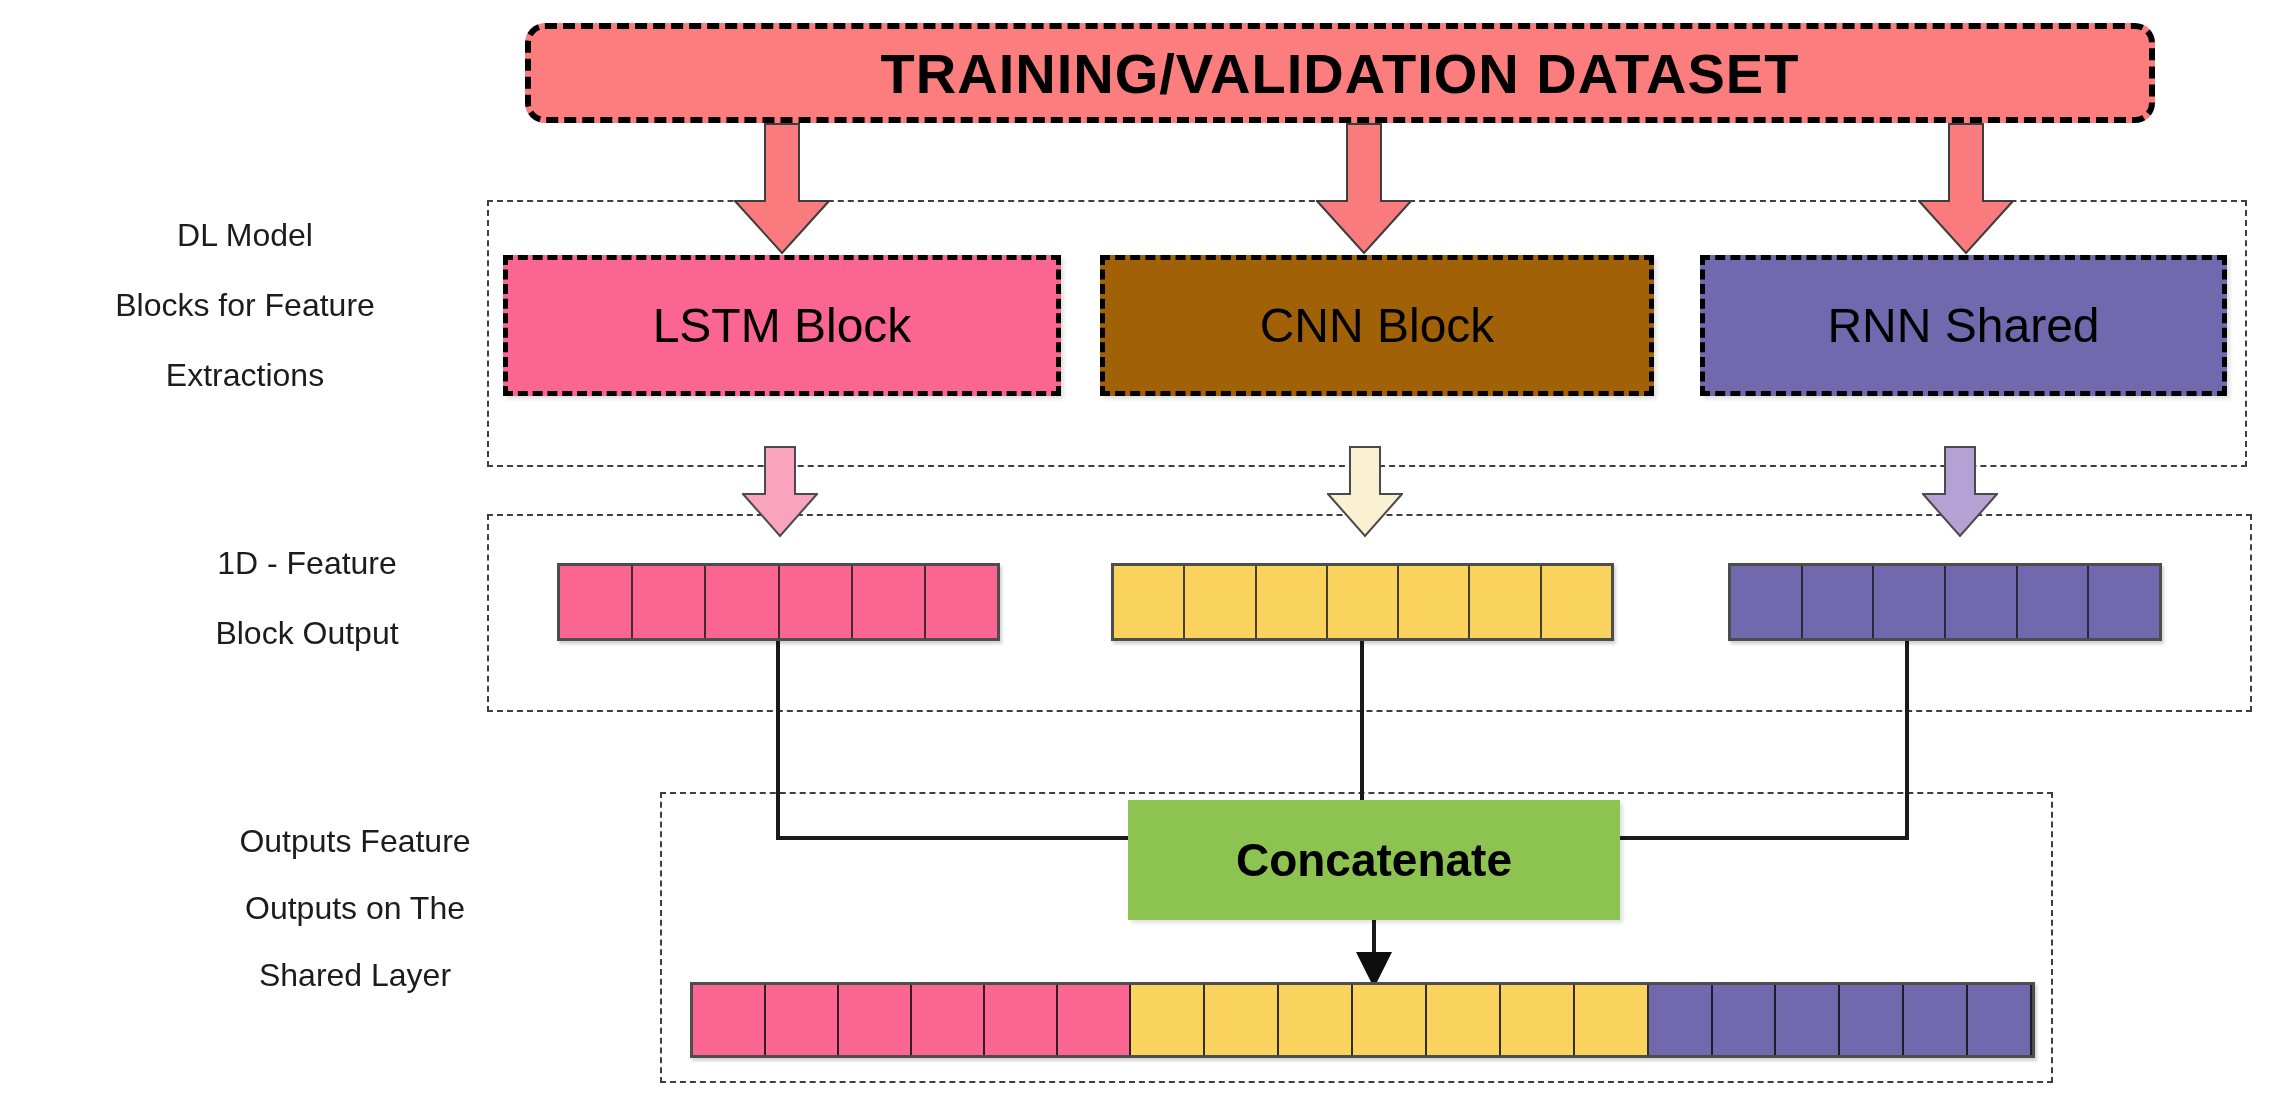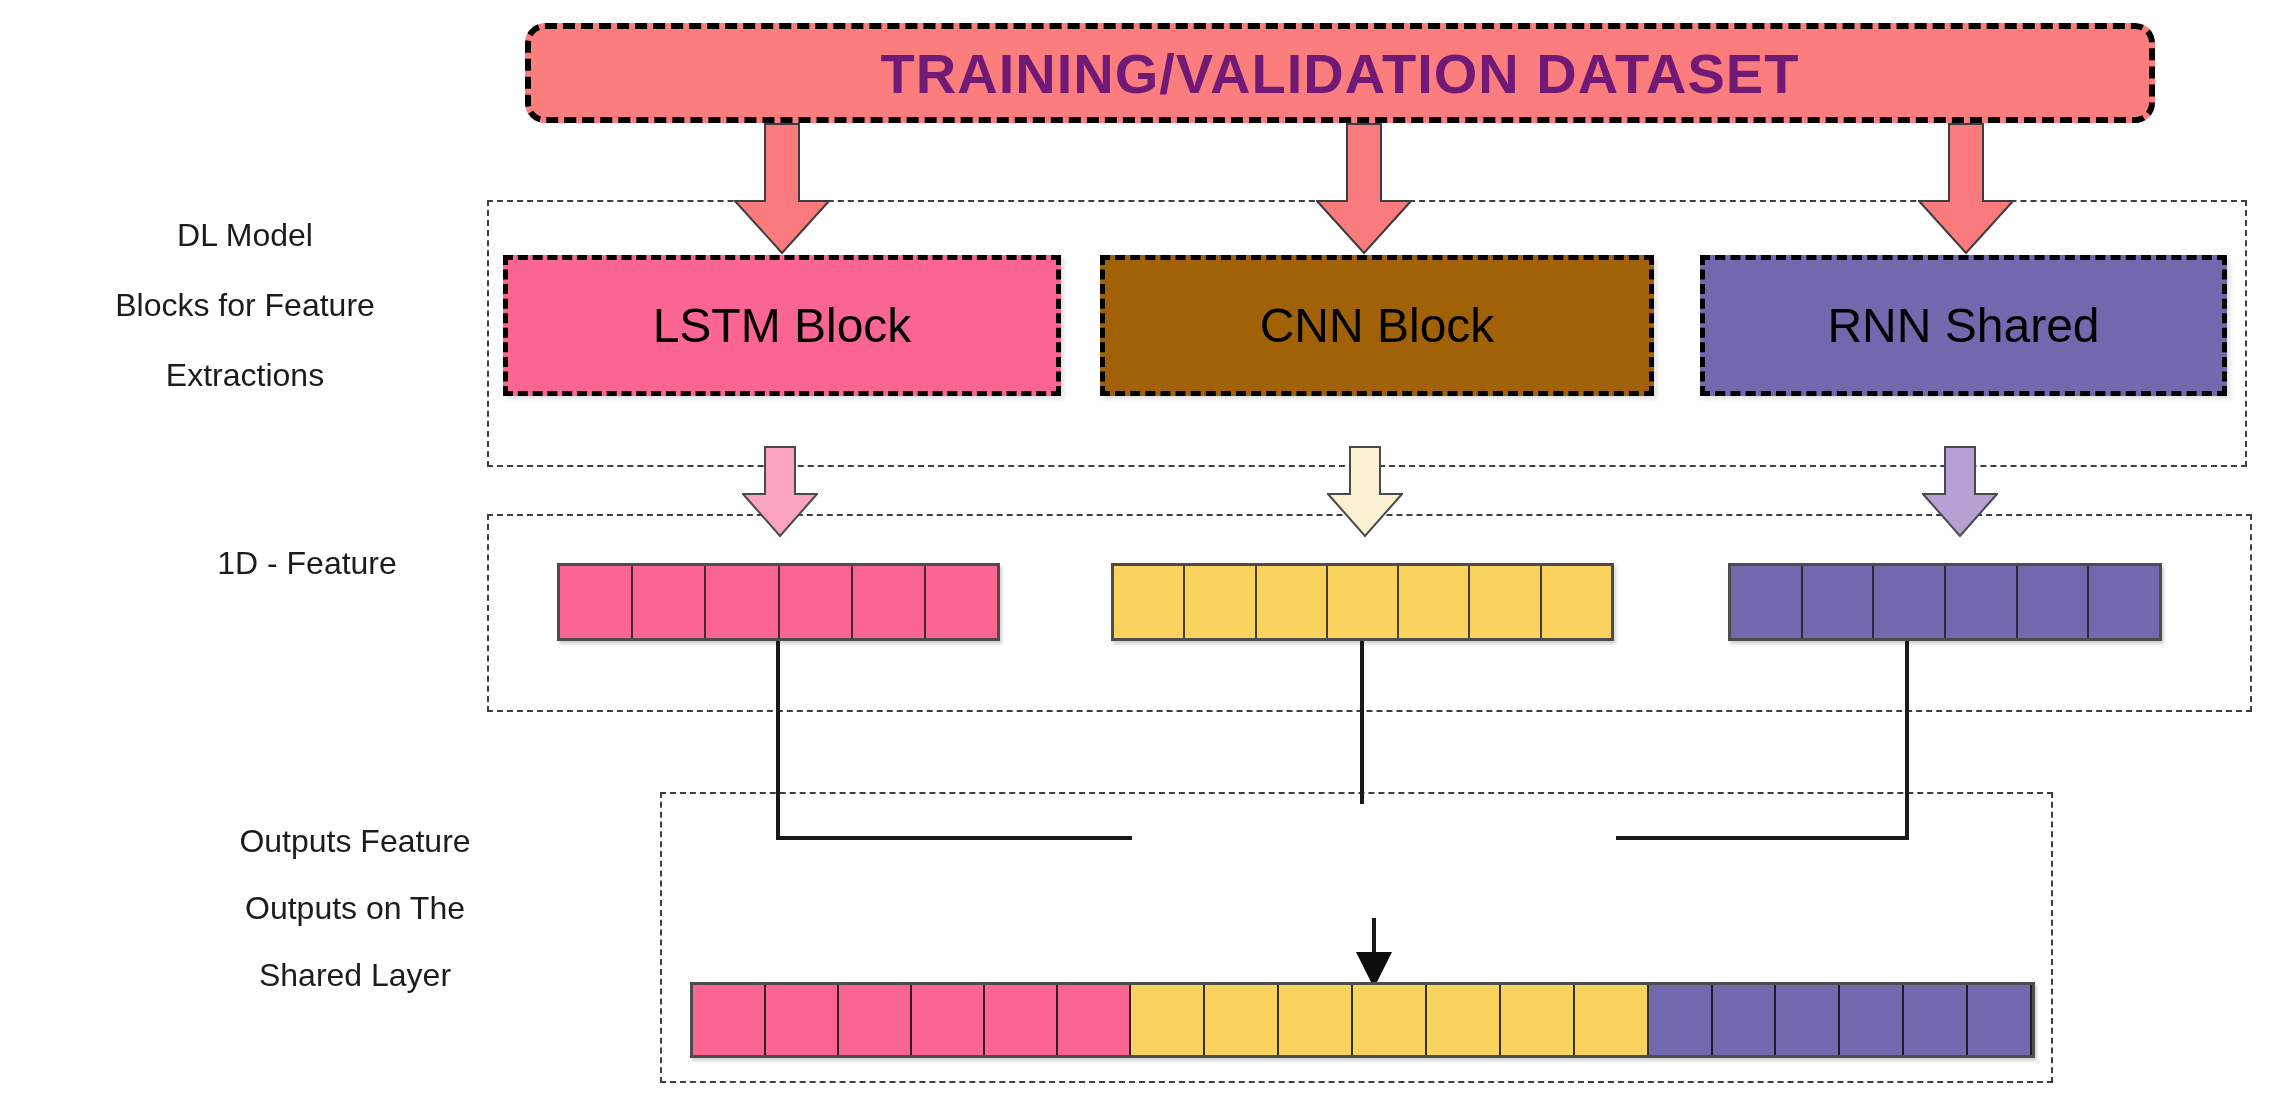--- a/index.html
+++ b/index.html
@@ -25,21 +25,21 @@
   .label-1d{left:82px;top:528px;width:450px;}
   .label-merge{left:130px;top:808px;width:450px;line-height:67px;}
   
   .title-box{
     position:absolute;left:525px;top:23px;width:1630px;height:100px;
     border:6px dashed #000;border-radius:20px;
     display:flex;align-items:center;justify-content:center;
     z-index:3;
   }
   .title-box .title-text{
-    font-size:56px;font-weight:700;letter-spacing:1px;color:#701a75;
+    font-size:56px;font-weight:700;letter-spacing:1px;color:#000000;
   }
   
   .group{
     position:absolute;border:2px dashed #3f3f3f;z-index:1;background:transparent;
   }
   .container-blocks{left:487px;top:200px;width:1760px;height:267px;}
   .container-features{left:487px;top:514px;width:1765px;height:198px;}
   .container-merge{left:660px;top:792px;width:1393px;height:291px;}
   
   .block{
@@ -104,20 +104,21 @@
 
 <div class="canvas">
 
   <div class="side-label label-dl">
     <div>DL Model</div>
     <div>Blocks for Feature</div>
     <div>Extractions</div>
   </div>
   <div class="side-label label-1d">
     <div>1D - Feature</div>
+    <div>Block Output</div>
   </div>
   <div class="side-label label-merge">
     <div>Outputs Feature</div>
     <div>Outputs on The</div>
     <div>Shared Layer</div>
   </div>
 
   <div class="title-box" style="background-color: rgb(251, 125, 126);">
     <span class="title-text">TRAINING/VALIDATION DATASET</span>
   </div>
@@ -183,20 +184,23 @@
     </div>
 
   <div class="wire wire-lstm-v"></div>
   <div class="wire wire-lstm-h"></div>
   <div class="wire wire-cnn-v"></div>
   <div class="wire wire-rnn-v"></div>
   <div class="wire wire-rnn-h"></div>
   <div class="wire wire-concat-v"></div>
   <div class="concat-arrowhead"></div>
 
+  <div class="concat-box" style="background-color: rgb(140, 195, 81);">
+    <span class="concat-text">Concatenate</span>
+  </div>
 
   <div class="merged-bar">
     <div class="merged-section sec-lstm">
         <div class="cell" style="background-color: rgb(251, 101, 145);"></div>
         <div class="cell" style="background-color: rgb(251, 101, 145);"></div>
         <div class="cell" style="background-color: rgb(251, 101, 145);"></div>
         <div class="cell" style="background-color: rgb(251, 101, 145);"></div>
         <div class="cell" style="background-color: rgb(251, 101, 145);"></div>
         <div class="cell" style="background-color: rgb(251, 101, 145);"></div>
       </div>

